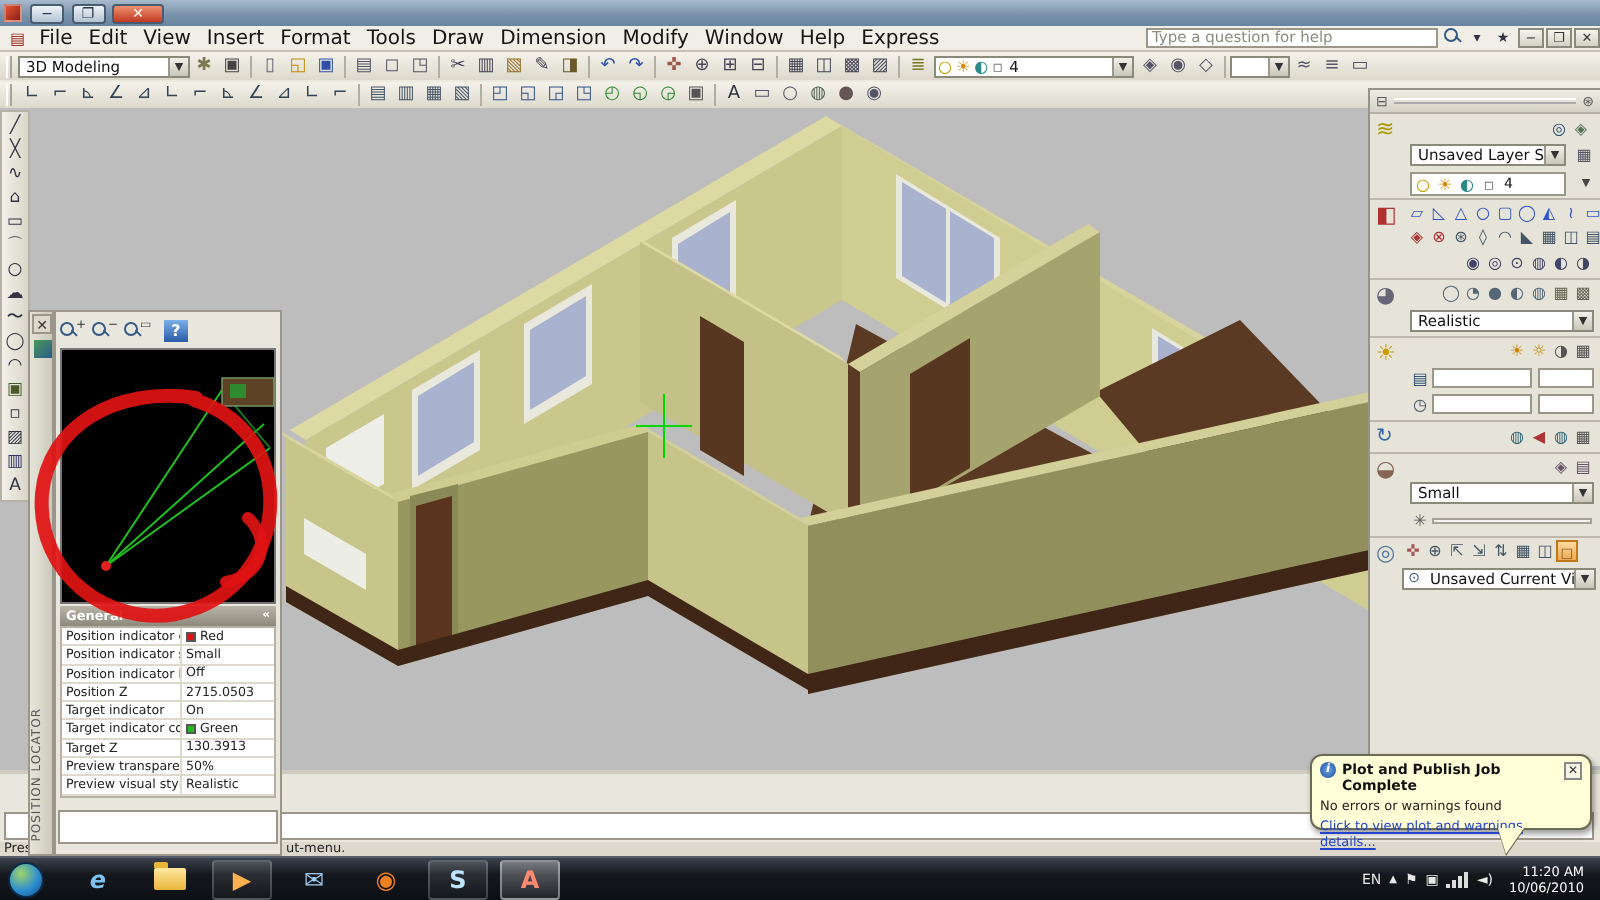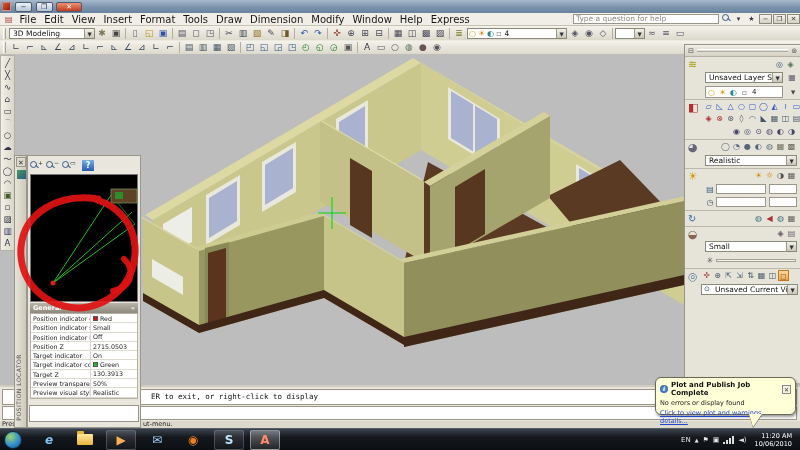--- a/index.html
+++ b/index.html
@@ -71,21 +71,21 @@
 .pl-ghdr{position:absolute;left:2px;top:147px;width:108px;height:10px;background:linear-gradient(#b8b5a8,#8d8a7d);color:#fff;font-size:6.5px;font-weight:bold;line-height:10px;padding:0 3px;display:flex}
 .pl-ghdr .chev{margin-left:auto;font-size:6px}
 .pl-grid{position:absolute;left:2px;top:157px;width:108px;background:#fff;border:1px solid #b5b2a5}
 .pl-row{display:flex;height:9.3px;border-bottom:1px solid #dddacd;font-size:6.3px;line-height:9px;color:#222}
 .pl-row .lab{width:60px;border-right:1px solid #dddacd;padding-left:2px;white-space:nowrap;overflow:hidden}
 .pl-row .val{flex:1;padding-left:2px;display:flex;align-items:center;white-space:nowrap;overflow:hidden}
 .sw{width:5px;height:5px;display:inline-block;margin-right:2px;border:1px solid #555;flex:none}
 .pl-desc{position:absolute;left:1px;top:249px;width:110px;height:17px;background:#fff;border:1px solid #9a978a}
 
 .balloon{position:absolute;left:655px;top:377px;width:141px;height:38px;background:#ffffd8;border:1px solid #6a6a55;border-radius:6px;z-index:60;box-shadow:1px 2px 3px #0006;padding:3px 4px}
-.b-title{display:flex;align-items:center;font-size:7px;font-weight:bold;color:#111}
+.b-title{display:flex;font-size:7px;font-weight:bold;color:#111}
 .b-info{width:8px;height:8px;border-radius:50%;background:radial-gradient(#6fa8e8,#1a4a9a);color:#fff;font-size:6px;line-height:8px;text-align:center;font-style:italic;margin-right:3px;flex:none}
 .b-x{margin-left:auto;width:9px;height:9px;border:1px solid #888;font-size:6px;line-height:8px;text-align:center;color:#333;background:#f4f4e2;flex:none}
 .b-line{font-size:6.5px;color:#222;margin-top:2px}
 .b-link{font-size:6.5px;color:#2244cc;text-decoration:underline;margin-top:2px}
 .b-tail{position:absolute;left:93px;top:36px;width:0;height:0;border-left:4px solid transparent;border-right:9px solid transparent;border-top:13px solid #ffffd8;filter:drop-shadow(0 1px 0 #6a6a55)}
 
 .taskbar{position:absolute;left:0;top:428px;width:800px;height:22px;background:linear-gradient(#3a424d,#14181d 40%,#0c0f13);border-top:1px solid #555e6a;z-index:70;display:flex;align-items:center}
 .orb{width:18px;height:18px;border-radius:50%;background:radial-gradient(circle at 35% 30%,#9fd468,#2f8fd0 55%,#14508a);border:1px solid #0a2a4a;margin:0 12px 0 4px;flex:none}
 .tk{width:30px;height:20px;display:flex;align-items:center;justify-content:center;font-size:12px;font-weight:bold;flex:none;border-radius:2px;margin-right:6px}
 .tk.boxed{background:linear-gradient(#ffffff22,#ffffff08);border:1px solid #ffffff30}
@@ -448,21 +448,20 @@
       </div>
     <div class="combo p-combo" style="left:16px;top:15px;width:97px">
       <span class="tbicon" style="width:10px;font-size:7px;color:#357">⊙</span>
       <span class="cval">Unsaved Current View</span>
       <span class="carr">▼</span>
     </div>
   </div>
 </div>
 
 <div class="cmdwin">
-  <div class="cmdhist">ER to exit, or right-click to display</div>
   <div class="cmdinput"></div>
 </div>
 <div class="statusbar">
   <span style="left:2px">Pres</span>
   <span style="left:143px">ut-menu.</span>
 </div>
 
 <div class="palette">
   <div class="pl-strip">
     <div class="pl-x">✕</div>
@@ -557,21 +556,21 @@
   <path d="M 88,9 C 48,3 14,23 11,57 C 8,98 45,123 78,117 C 107,111 127,87 125,56 C 123,32 107,16 87,10" fill="none" stroke="#e01212" stroke-width="7" stroke-linecap="round" opacity="0.92"></path>
   <path d="M 114,69 C 125,79 123,97 103,101" fill="none" stroke="#e01212" stroke-width="6" stroke-linecap="round" opacity="0.92"></path>
 </svg>
 
 <div class="balloon">
   <div class="b-title">
     <span class="b-info">i</span>
     <span>Plot and Publish Job Complete</span>
     <span class="b-x">✕</span>
   </div>
-  <div class="b-line">No errors or display found</div>
+  <div class="b-line">No errors or warnings found</div>
   <div class="b-link">Click to view plot and warnings details...</div>
   <div class="b-tail"></div>
 </div>
 
 <div class="taskbar">
   <span id="tk-items" style="display:flex;align-items:center">
       <div class="orb"></div>
       <div class="tk" style="color: rgb(126, 195, 240); font-style: italic;">e</div>
       <div class="tk">
         <div class="tk-folder"></div>

